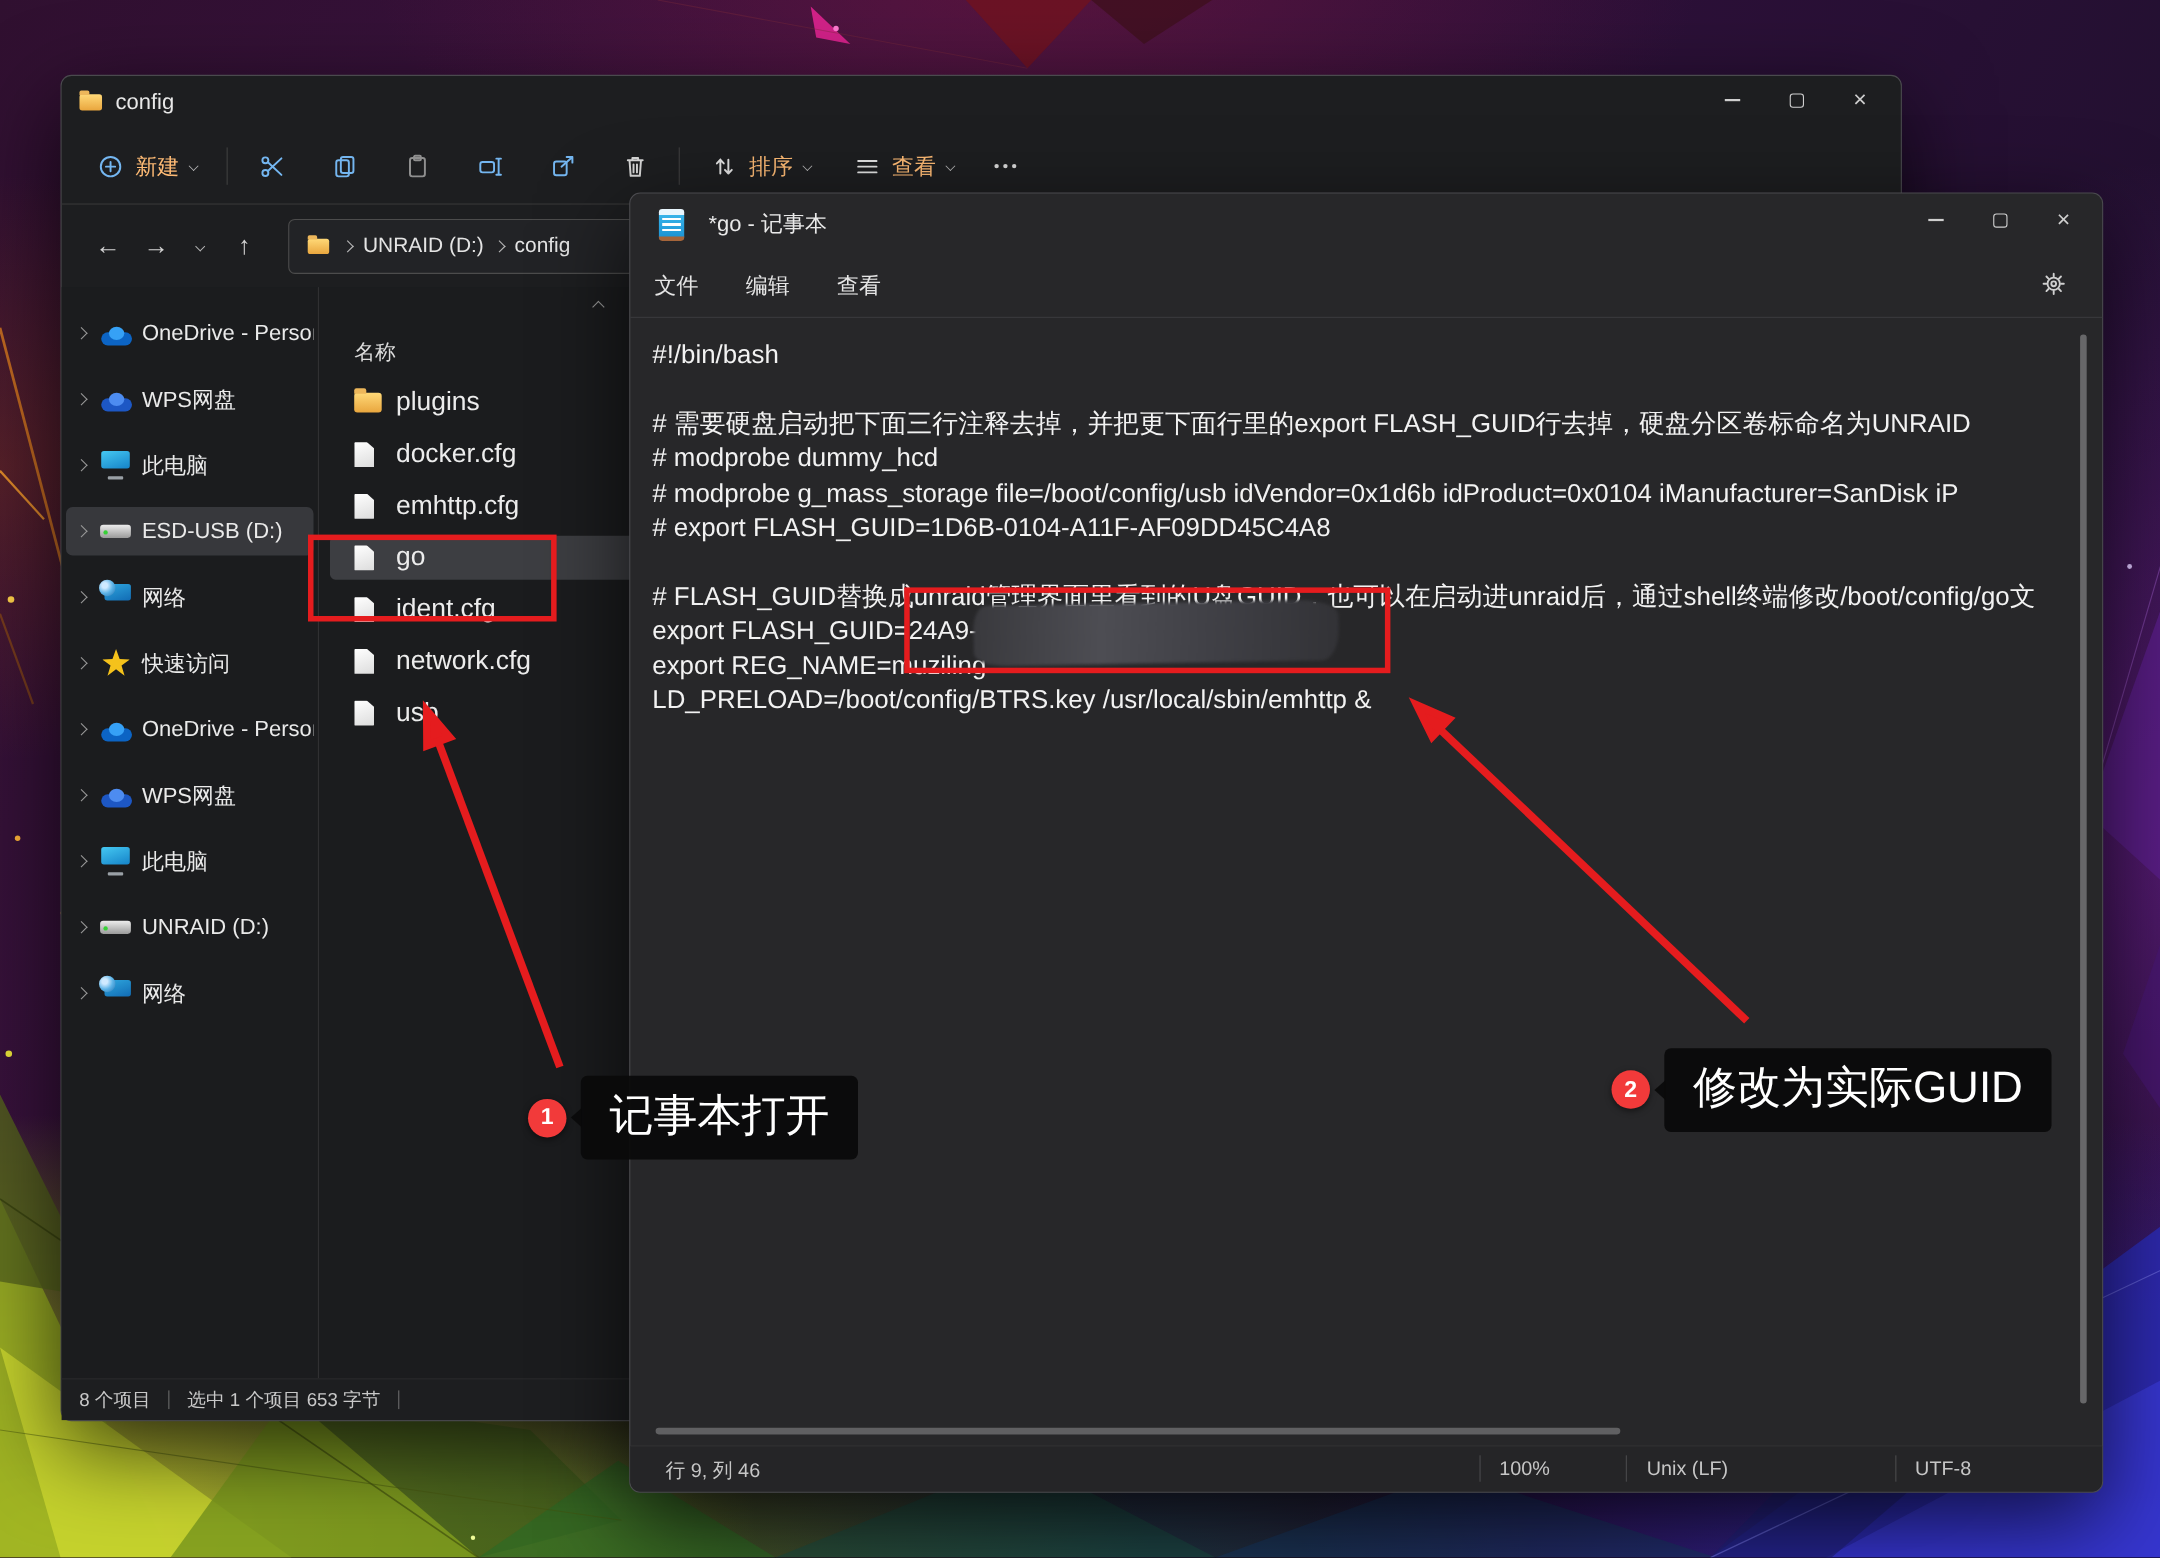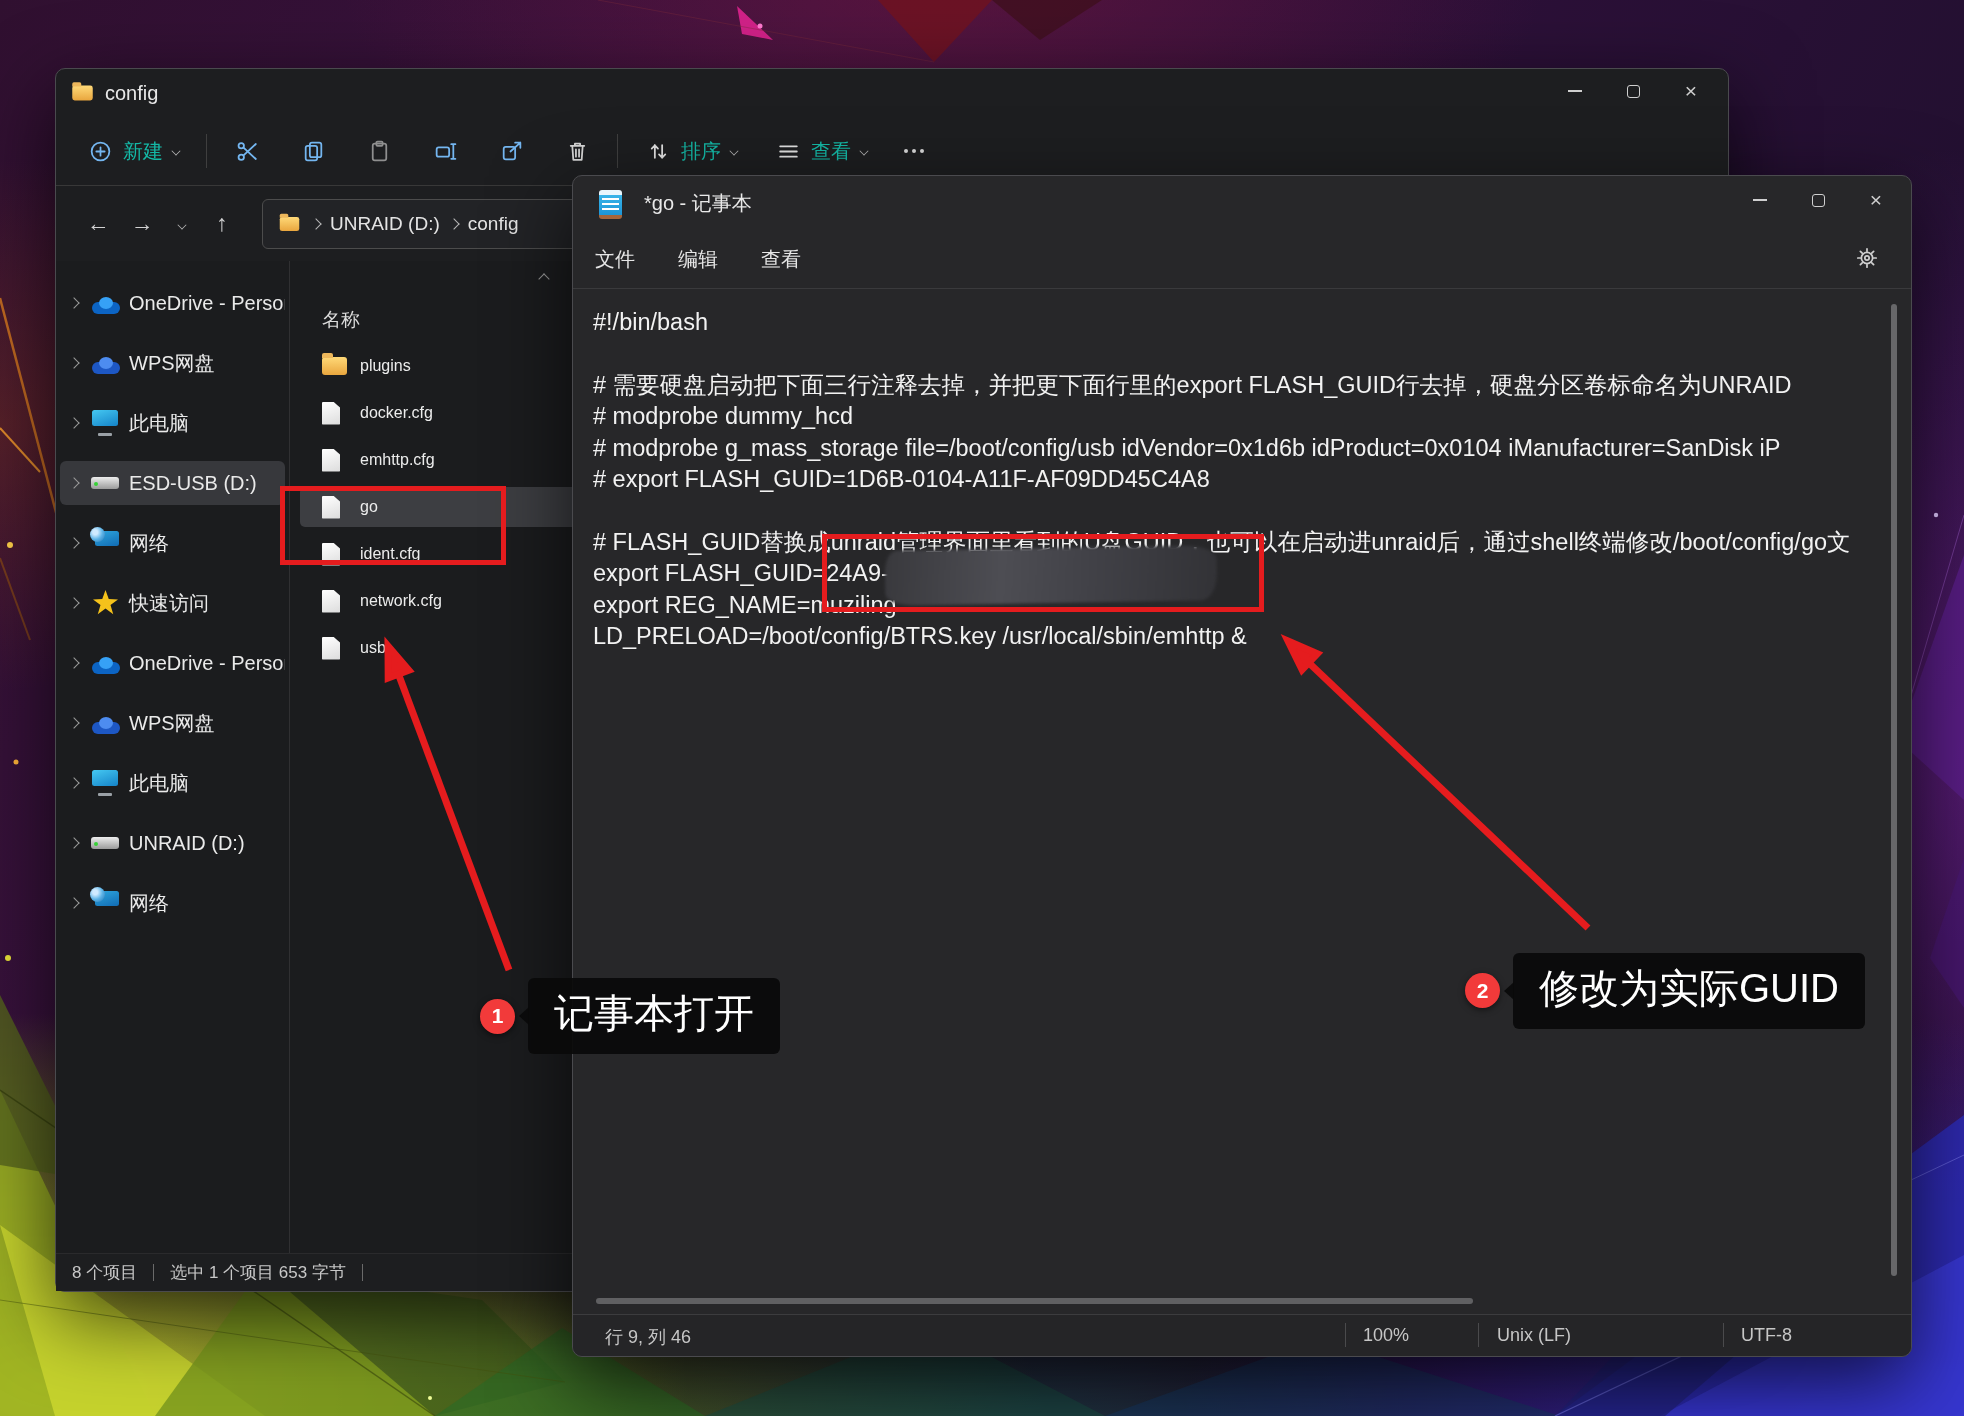--- a/index.html
+++ b/index.html
@@ -26,21 +26,21 @@
   .wc{width:58px;height:40px;display:flex;align-items:center;justify-content:center;color:#cfcfcf;font-size:21px;}
   .wc .maxbox{width:13px;height:13px;border:1.4px solid #cfcfcf;border-radius:3px;}
   .wc .minbar{width:14px;height:1.6px;background:#cfcfcf;}
 
   
   .explorer{left:55px;top:68px;width:1674px;height:1224px;background:#1d1e20;z-index:10;}
   .ex-title{position:absolute;left:0;top:0;right:0;height:48px;display:flex;align-items:center;padding-left:14px;}
   .ex-title .t{color:#e8e8e8;font-size:20px;margin-left:10px;}
   .ex-controls{position:absolute;right:8px;top:2px;display:flex;}
   .ex-toolbar{position:absolute;left:0;top:48px;right:0;height:69px;display:flex;align-items:center;padding-left:20px;border-bottom:1px solid #383838;}
-  .tbtn{display:flex;align-items:center;gap:9px;color:#14b8a6;font-size:20px;padding:8px 10px;border-radius:6px;justify-content:flex-end;}
+  .tbtn{display:flex;align-items:center;gap:9px;color:#fdba74;font-size:20px;padding:8px 10px;border-radius:6px;justify-content:flex-end;}
   .tico{width:28px;height:28px;display:flex;align-items:center;justify-content:center;}
   .tico svg{width:25px;height:25px;stroke-width:1.7;fill:none;stroke:currentColor;stroke-linecap:round;stroke-linejoin:round;}
   .c-blue{color:#74b6f0;} .c-gray{color:#8f8f8f;} .c-lt{color:#d6d6d6;} .c-wh{color:#e2e2e2;}
   .tsep{width:1px;height:34px;background:#3f3f3f;margin:0 16px;}
   .dots3{display:flex;gap:4px;} .dots3 i{width:4px;height:4px;border-radius:50%;background:#d8d8d8;}
   .ex-nav{position:absolute;left:0;top:117px;right:0;height:75px;display:flex;align-items:center;padding-left:20px;}
   .navg{color:#d2d2d2;font-size:23px;width:44px;text-align:center;}
   .navg.small{font-size:15px;width:36px;}
   .crumbbox{margin-left:18px;width:322px;height:50px;border:1px solid #4c4c4c;border-radius:6px;background:#222326;display:flex;align-items:center;padding:0 14px;gap:10px;color:#e4e4e4;font-size:19px;white-space:nowrap;overflow:hidden;}
   .ex-body{position:absolute;left:0;top:192px;right:0;bottom:38px;background:#1b1c1e;}
@@ -51,21 +51,21 @@
   .sb-row .cv{margin-right:13px;flex:0 0 auto;border-color:#9a9a9a;}
   .sbicon{flex:0 0 30px;height:30px;position:relative;margin-right:8px;}
   .sblabel{color:#eaeaea;font-size:20px;}
   .ex-list{position:absolute;left:234px;top:0;right:0;bottom:0;overflow:hidden;}
   .flhead{position:absolute;left:32px;top:46px;color:#dcdcdc;font-size:19px;}
   .flsort{position:absolute;left:250px;top:14px;border-color:#9a9a9a;}
   .flrows{position:absolute;left:0;top:85px;right:0;}
   .f-row{position:relative;height:40px;margin:0 0 7px 10px;width:520px;display:flex;align-items:center;padding-left:22px;border-radius:5px;}
   .f-row.sel{background:#3d3e42;}
   .ficon{flex:0 0 26px;margin-right:12px;display:flex;align-items:center;}
-  .flabel{color:#ececec;font-size:16px;}
+  .flabel{color:#ececec;font-size:24px;}
   .ex-status{position:absolute;left:0;bottom:0;right:0;height:38px;display:flex;align-items:center;gap:16px;padding-left:16px;color:#c8c8c8;font-size:17px;background:#1d1e20;border-top:1px solid #2a2a2c;}
   .stsep{width:1px;height:17px;background:#6a6a6a;}
 
   
   .ico-folder{position:relative;width:25px;height:18px;border-radius:3px;background:linear-gradient(#ffd978,#e9a63e);}
   .ico-folder::before{content:'';position:absolute;top:-4px;left:0;width:11px;height:5px;border-radius:2px 2px 0 0;background:#edb75b;}
   .ico-file{width:18px;height:23px;background:linear-gradient(160deg,#ffffff,#dcdcdc);clip-path:polygon(0 0,62% 0,100% 26%,100% 100%,0 100%);border-radius:1px;}
   .ico-cloud{position:absolute;inset:0;}
   .ico-cloud::before{content:'';position:absolute;bottom:4px;left:1px;width:28px;height:12px;border-radius:8px;background:var(--cb,#0e66c2);}
   .ico-cloud::after{content:'';position:absolute;bottom:9px;left:8px;width:14px;height:12px;border-radius:50%;background:var(--ct,#2f9bf4);}

